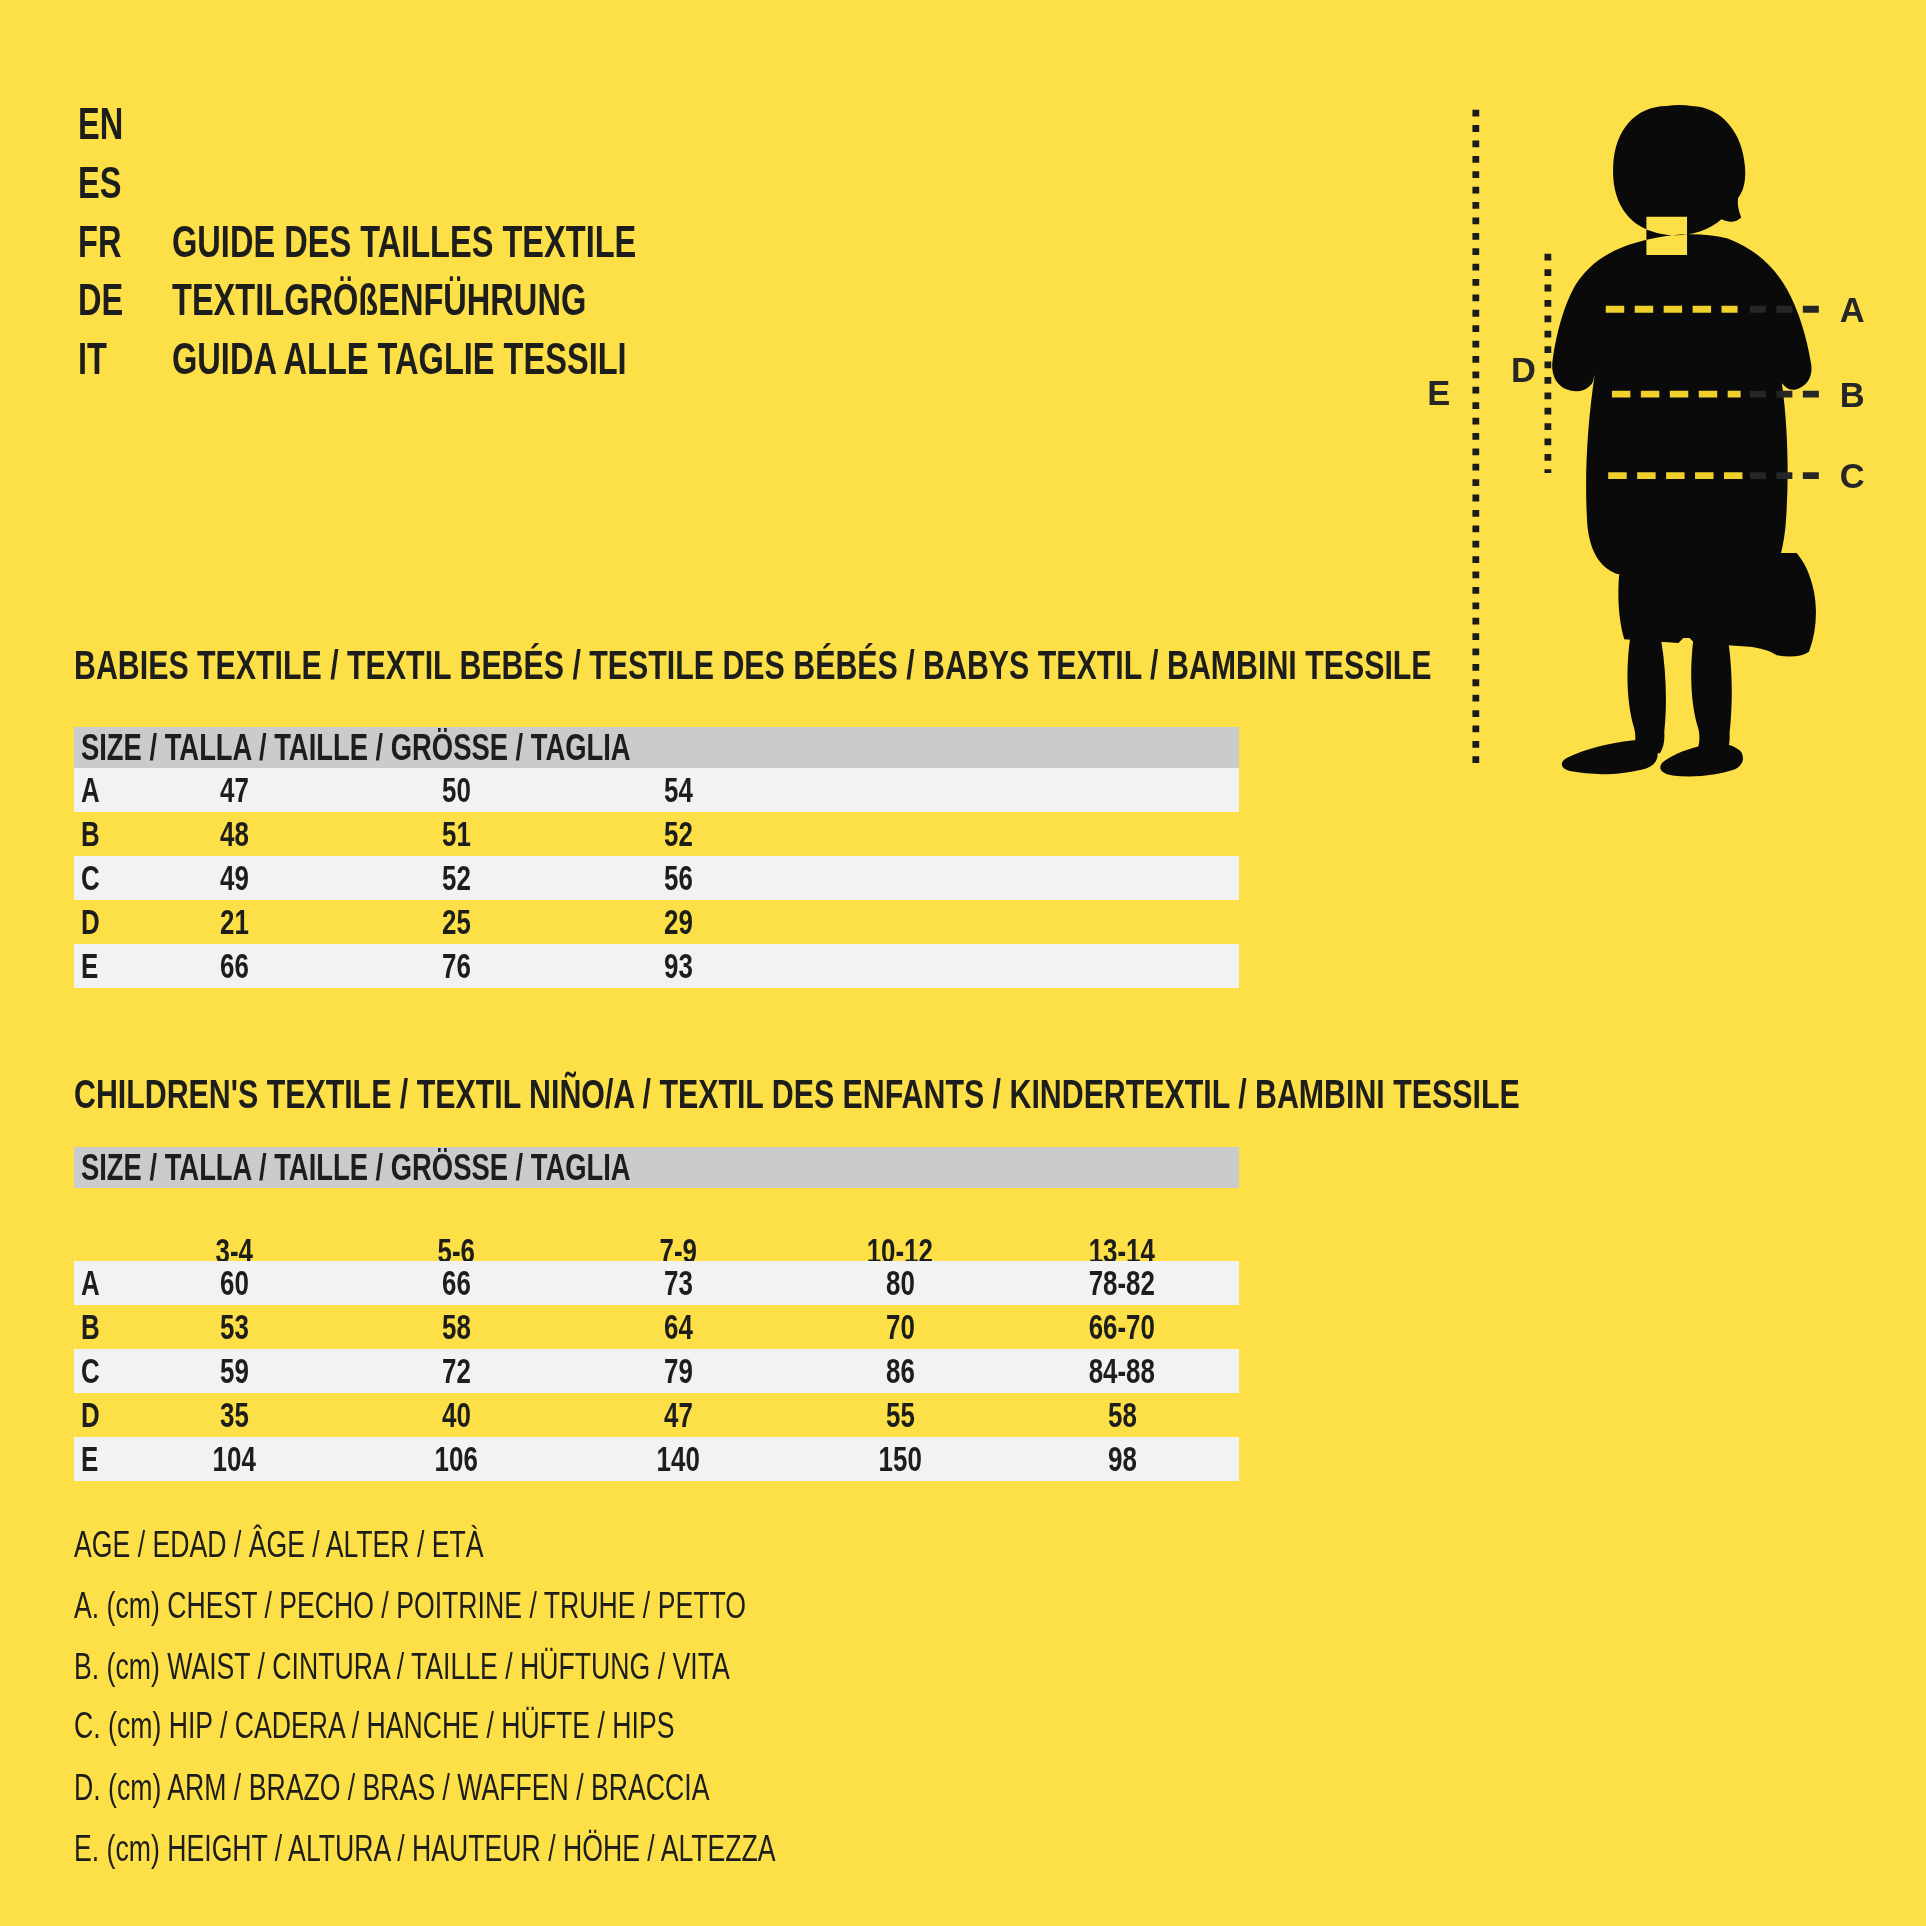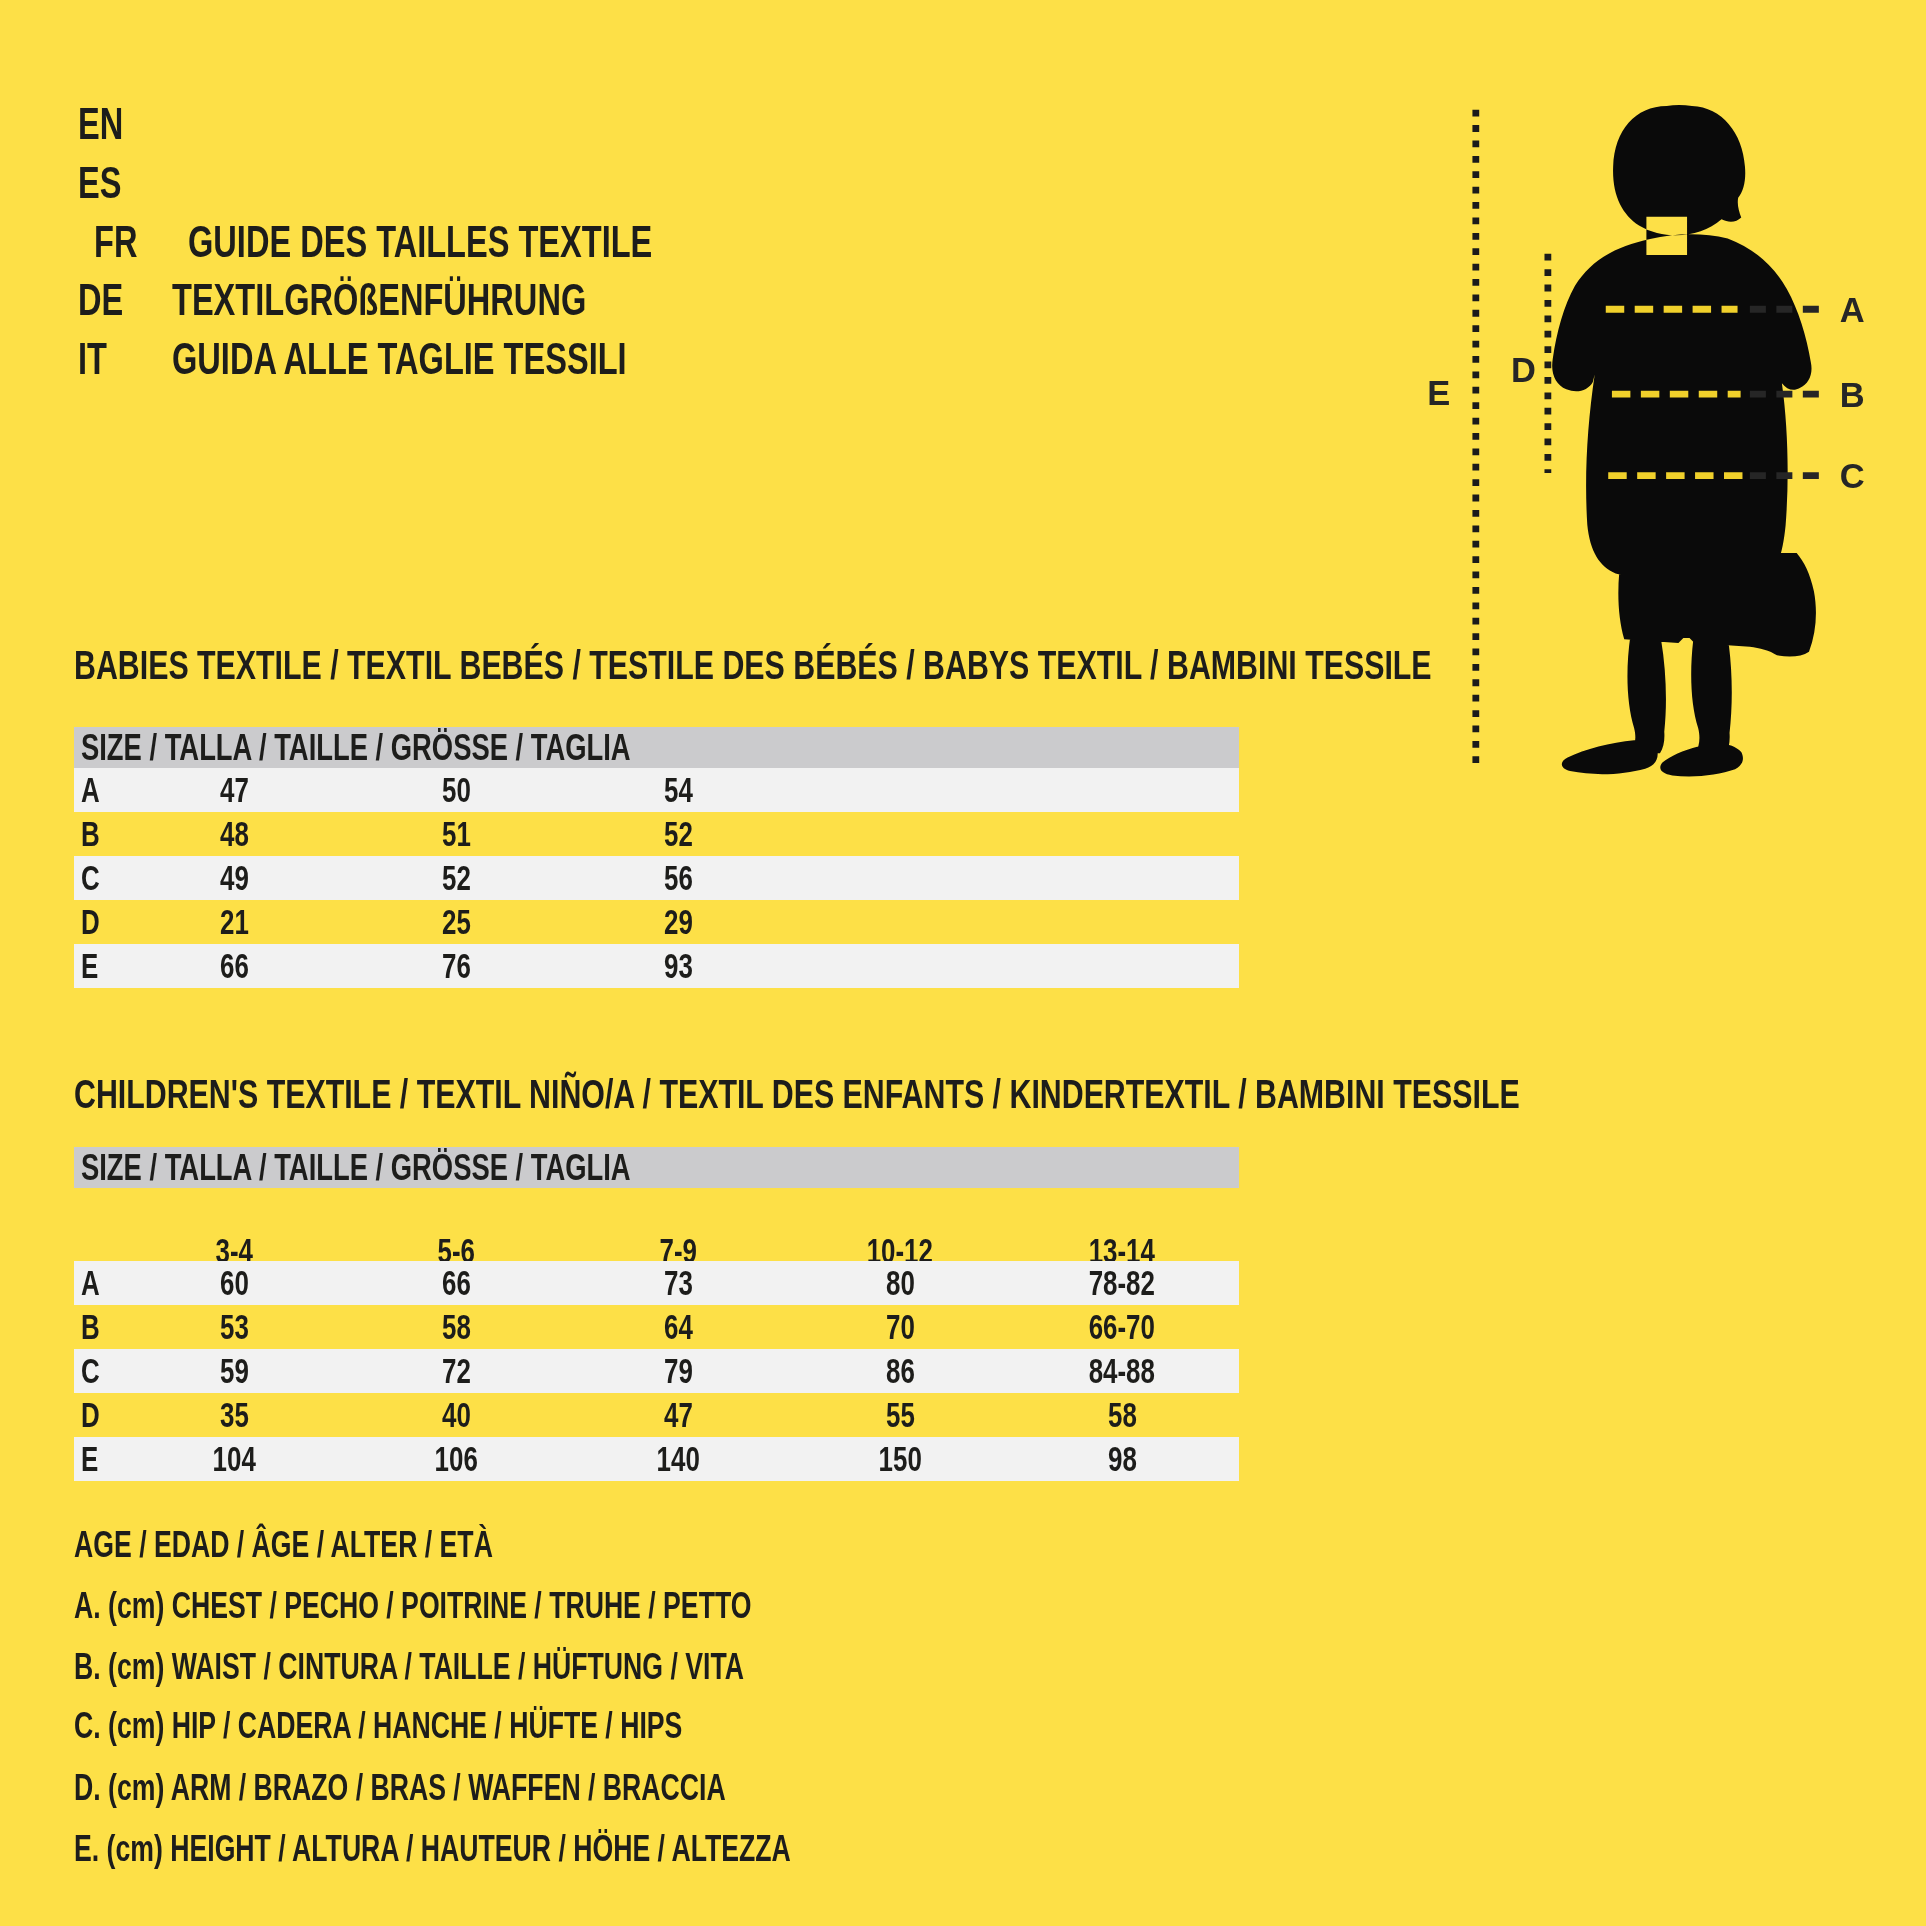--- a/index.html
+++ b/index.html
@@ -13,21 +13,21 @@
   
   .cond   { display:inline-block; transform:scaleX(0.74); transform-origin:0 50%; white-space:nowrap; }
   .cond-c { display:inline-block; transform:scaleX(0.74); transform-origin:50% 50%; white-space:nowrap; }
 
   
   .langs div.lang-row { position:absolute; left:78px; height:59px; display:flex; align-items:center;
                         font-weight:700; font-size:44px; letter-spacing:0; }
   .langs div.lang-row .code  { width:94px; flex:none; }
   .langs div.lang-row:nth-of-type(1){ top:94px; }
   .langs div.lang-row:nth-of-type(2){ top:153px; }
-  .langs div.lang-row:nth-of-type(3){ top:212px;margin-left:16px; }
+  .langs div.lang-row:nth-of-type(3){ top:212px; }
   .langs div.lang-row:nth-of-type(4){ top:270px; }
   .langs div.lang-row:nth-of-type(5){ top:329px; }
 
   
   .figure-wrap { position:absolute; left:1405px; top:74px; width:521px; height:739px; }
   .figure-wrap svg { display:block; width:521px; height:739px; }
   .measure-label { font-weight:700; font-size:56px; fill:#262626; }
 
   
   .section-title { position:absolute; left:74px; height:54px; display:flex; align-items:center;
@@ -52,21 +52,21 @@
   .cols5 { grid-template-columns:repeat(5,222px); }
   .colhead-row { height:30px; }
   .t-row { height:44px; }
   .rows .t-row:nth-of-type(odd) { background:#f2f2f2; }
   .cell { text-align:center; }
   .row-label { position:absolute; left:7.4px; top:50%; font-weight:700; font-size:35px;
                transform:translateY(-50%) scaleX(0.74); transform-origin:0 50%; }
 
   
   .legend div.legend-line { position:absolute; left:74px; height:57px; display:flex; align-items:center;
-                            font-weight:700; font-size:36px;text-align:right; }
+                            font-weight:400; font-size:36px;text-align:right; }
   .legend div.legend-line:nth-of-type(1){ top:1516px; }
   .legend div.legend-line:nth-of-type(2){ top:1577px; }
   .legend div.legend-line:nth-of-type(3){ top:1638px; }
   .legend div.legend-line:nth-of-type(4){ top:1697px; }
   .legend div.legend-line:nth-of-type(5){ top:1759px; }
   .legend div.legend-line:nth-of-type(6){ top:1820px; }
 </style>
 </head>
 <body>
 

